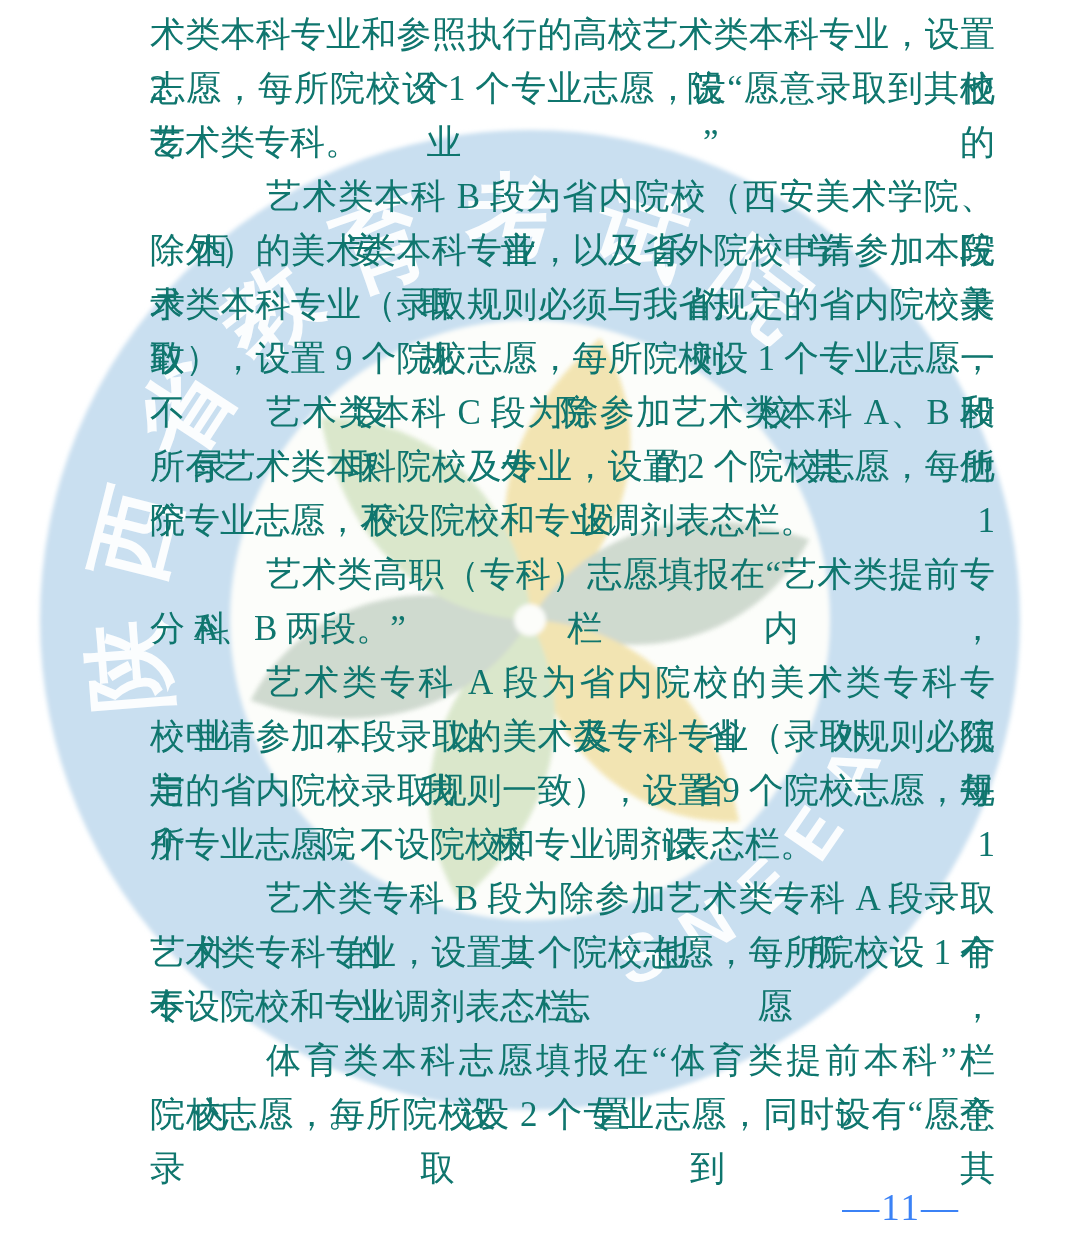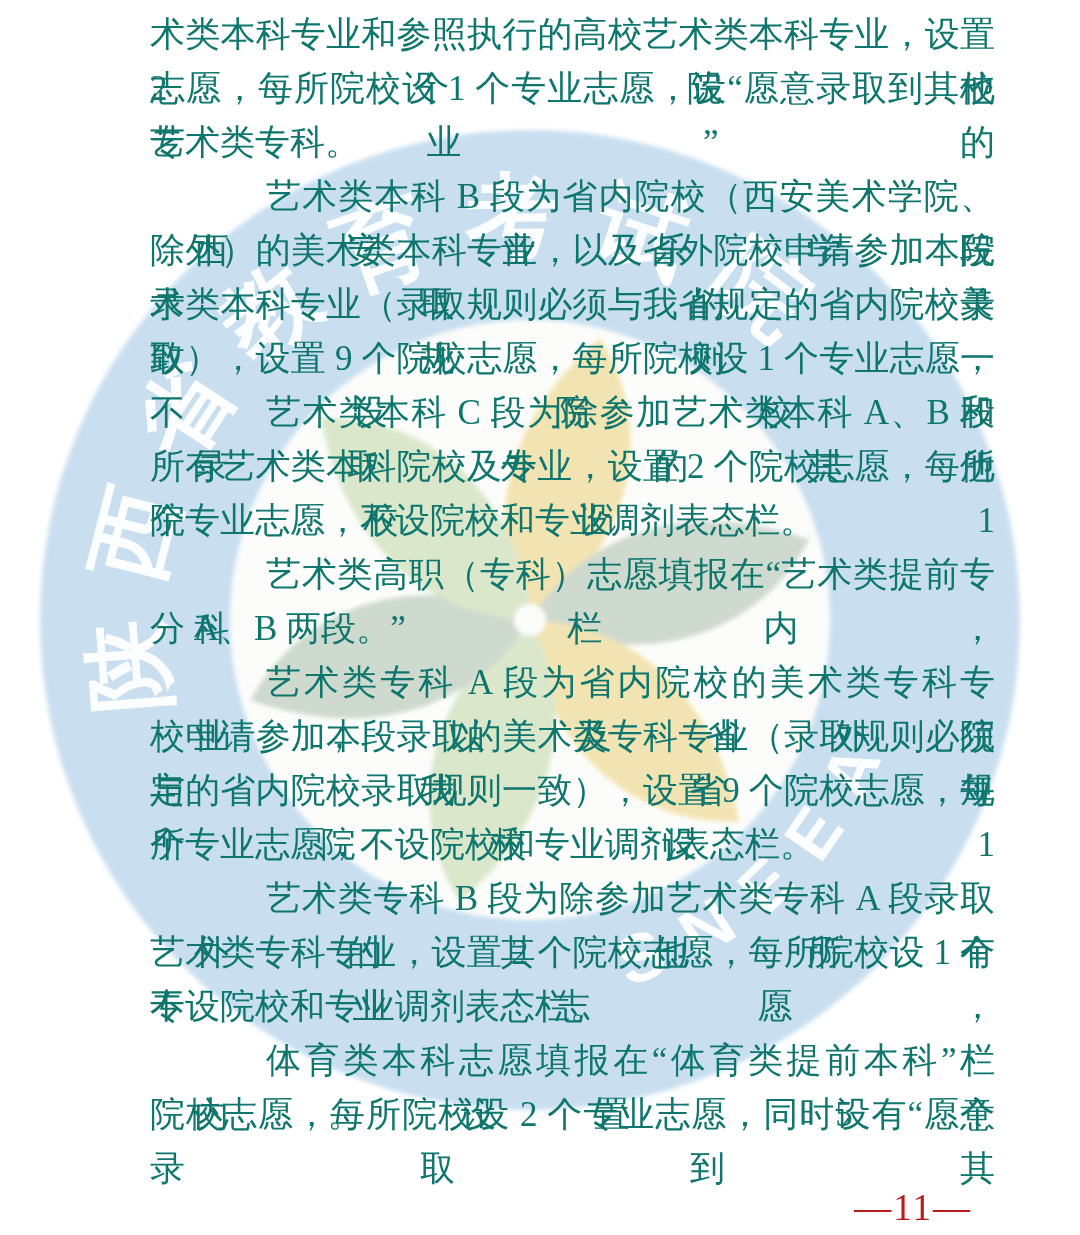--- a/index.html
+++ b/index.html
@@ -26,23 +26,23 @@
   .ln{
     text-align:justify;
     text-align-last:justify;
     height:54px;
     overflow:visible;
   }
   .ln.endl{ text-align-last:left; }
   .ln.ind{ text-indent:72px;margin-left:44px; }
   .pagenum{
     position:absolute;
-    right:108px;
+    right:120px;
     top:1186px;
-    color:#b91c1c;
+    color:#3b82f6;
     font-size:37px;
     letter-spacing:2px;
     z-index:2;
   }
 </style>
 </head>
 <body>
 
 <div class="page">
 

